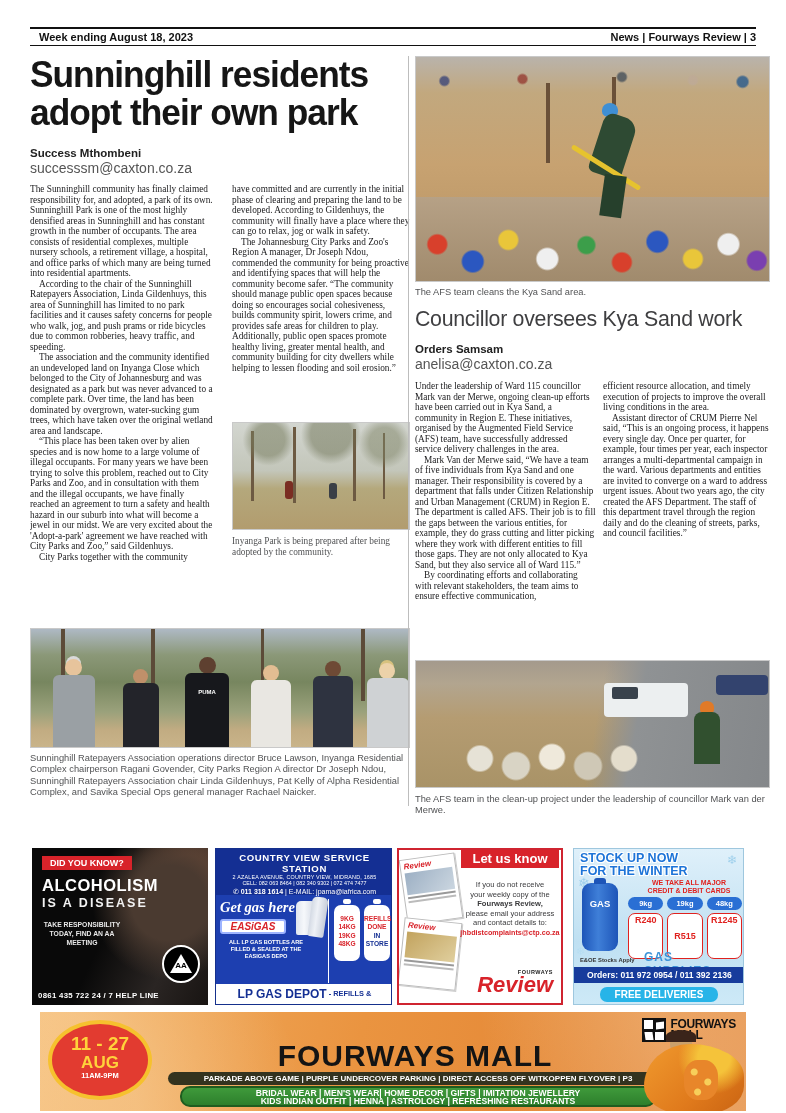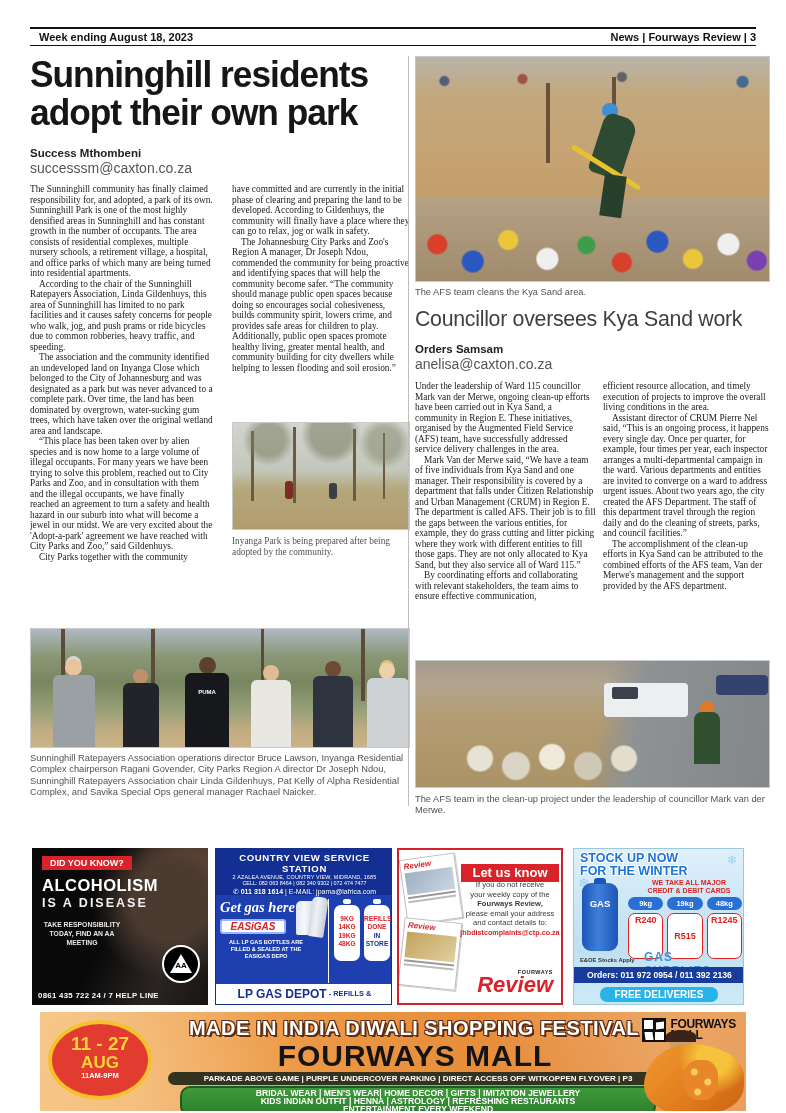--- a/index.html
+++ b/index.html
@@ -135,21 +135,20 @@
   <div class="abs bymail" style="left:415px;top:356px;">anelisa@caxton.co.za</div>
 
   <div class="abs bodycol" style="left:415px;top:381px;width:181px;height:262px;">
     <p>Under the leadership of Ward 115 councillor Mark van der Merwe, ongoing clean-up efforts have been carried out in Kya Sand, a community in Region E. These initiatives, organised by the Augmented Field Service (AFS) team, have successfully addressed service delivery challenges in the area.</p>
     <p>Mark Van der Merwe said, “We have a team of five individuals from Kya Sand and one manager. Their responsibility is covered by a department that falls under Citizen Relationship and Urban Management (CRUM) in Region E. The department is called AFS. Their job is to fill the gaps between the various entities, for example, they do grass cutting and litter picking where they work with different entities to fill those gaps. They are not only allocated to Kya Sand, but they also service all of Ward 115.”</p>
     <p>By coordinating efforts and collaborating with relevant stakeholders, the team aims to ensure effective communication,</p>
   </div>
   <div class="abs bodycol" style="left:603px;top:381px;width:167px;height:276px;">
     <p>efficient resource allocation, and timely execution of projects to improve the overall living conditions in the area.</p>
     <p>Assistant director of CRUM Pierre Nel said, “This is an ongoing process, it happens every single day. Once per quarter, for example, four times per year, each inspector arranges a multi-departmental campaign in the ward. Various departments and entities are invited to converge on a ward to address urgent issues. About two years ago, the city created the AFS Department. The staff of this department travel through the region daily and do the cleaning of streets, parks, and council facilities.”</p>
-    <p>The accomplishment of the clean-up efforts in Kya Sand can be attributed to the combined efforts of the AFS team, Van der Merwe's management and the support provided by the AFS department.</p>
   </div>
 
   <div class="abs photo" style="left:415px;top:660px;width:355px;height:128px;background:linear-gradient(180deg,#a49a8c 0%,#b2a58f 18%,#b59c72 45%,#a99367 100%);">
     <div class="abs" style="left:170px;top:0;width:185px;height:128px;background:linear-gradient(100deg,transparent 0 10%,#8f9294 30%,#84878a 100%);"></div>
     <div class="abs" style="left:188px;top:22px;width:84px;height:34px;background:#eceff0;border-radius:4px;"></div>
     <div class="abs" style="left:196px;top:26px;width:26px;height:12px;background:#39424c;border-radius:2px;"></div>
     <div class="abs" style="left:300px;top:14px;width:52px;height:20px;background:#33436e;border-radius:4px;"></div>
     <div class="abs" style="left:40px;top:70px;width:200px;height:50px;background:
        radial-gradient(circle at 12% 55%, #e6e2d6 0 12px, transparent 14px),
        radial-gradient(circle at 30% 70%, #d9d4c5 0 13px, transparent 15px),
@@ -230,21 +229,21 @@
       <div style="margin:2px 3px;height:22px;background:linear-gradient(135deg,#9db0c4,#cbd6e0);"></div>
       <div style="margin:2px 3px;height:2px;background:#999;"></div>
       <div style="margin:2px 3px;height:2px;background:#bbb;"></div>
     </div>
     <div class="abs" style="left:2px;top:70px;width:56px;height:66px;background:#fff;border:1px solid #bbb;transform:rotate(6deg);box-shadow:1px 1px 0 #ccc;">
       <div style="color:#d8232a;font-weight:bold;font-size:8px;font-style:italic;padding:2px 3px 0;">Review</div>
       <div style="margin:2px 3px;height:26px;background:linear-gradient(135deg,#c2a35e,#e0cf9e);"></div>
       <div style="margin:2px 3px;height:2px;background:#999;"></div>
       <div style="margin:2px 3px;height:2px;background:#bbb;"></div>
     </div>
-    <div class="abs" style="left:62px;top:14px;width:98px;height:18px;background:#d8232a;color:#fff;font-weight:bold;font-size:13px;text-align:center;line-height:18px;">Let us know</div>
+    <div class="abs" style="left:62px;top:0;width:98px;height:18px;background:#d8232a;color:#fff;font-weight:bold;font-size:13px;text-align:center;line-height:18px;">Let us know</div>
     <div class="abs" style="left:60px;top:30px;width:102px;text-align:center;font-size:7.6px;line-height:9.6px;color:#3a3a3c;">
       <div>If you do not receive</div>
       <div>your weekly copy of the</div>
       <div style="font-weight:bold;">Fourways Review,</div>
       <div>please email your address</div>
       <div>and contact details to:</div>
       <div style="font-weight:bold;color:#d8232a;font-size:7.2px;">jhbdistcomplaints@ctp.co.za</div>
     </div>
     <div class="abs" style="right:8px;bottom:8px;text-align:right;">
       <div style="font-size:5.5px;font-weight:bold;color:#1b1b1b;letter-spacing:.5px;">FOURWAYS</div>
@@ -288,40 +287,38 @@
     <div class="abs" style="left:0;top:118px;width:171px;height:16px;background:#173c9c;color:#fff;font-weight:bold;font-size:8.6px;text-align:center;line-height:16px;">Orders: 011 972 0954 / 011 392 2136</div>
     <div class="abs pill" style="left:26px;top:138px;width:118px;background:#27b4e8;color:#fff;font-weight:bold;font-size:10px;padding:2px 0;">FREE DELIVERIES</div>
   </div>
 
   <div class="abs ad diwali" style="left:40px;top:1012px;width:706px;height:99px;">
     <div class="abs" style="left:8px;top:8px;width:104px;height:80px;background:#e23b30;border:4px solid #f6c12e;border-radius:50%;text-align:center;box-sizing:border-box;">
       <div style="color:#ffd23b;font-weight:bold;font-size:19px;line-height:20px;margin-top:10px;">11 - 27</div>
       <div style="color:#ffd23b;font-weight:bold;font-size:17px;line-height:17px;">AUG</div>
       <div style="color:#fff;font-weight:bold;font-size:7.5px;">11AM-9PM</div>
     </div>
-    <div class="abs dw-title" style="left:124px;top:5px;width:500px;text-align:center;">MADE IN INDIA DIWALI SHOPPING FESTIVAL</div>
     <div class="abs dw-venue" style="left:160px;top:27px;width:430px;text-align:center;">FOURWAYS MALL</div>
 
     <div class="abs" style="right:10px;top:6px;display:flex;align-items:center;gap:4px;">
       <div style="width:24px;height:24px;background:#111;position:relative;">
         <div style="position:absolute;left:2px;top:2px;width:9px;height:9px;background:#fff;"></div>
         <div style="position:absolute;right:2px;top:4px;width:8px;height:7px;background:#fff;transform:skewY(-8deg);"></div>
         <div style="position:absolute;left:3px;bottom:2px;width:8px;height:8px;background:#fff;transform:skewX(8deg);"></div>
         <div style="position:absolute;right:2px;bottom:2px;width:9px;height:8px;background:#fff;"></div>
       </div>
       <div style="font-weight:bold;color:#111;font-size:12px;line-height:11px;letter-spacing:-.3px;">
         <div>FOURWAYS</div>
         <div>MALL</div>
       </div>
     </div>
     <div class="abs" style="left:128px;top:60px;width:500px;background:#33331f;border-radius:9px;color:#fff;font-weight:bold;font-size:8px;text-align:center;padding:2px 4px;box-sizing:border-box;">PARKADE ABOVE GAME | PURPLE UNDERCOVER PARKING | DIRECT ACCESS OFF WITKOPPEN FLYOVER | P3</div>
     <div class="abs" style="left:140px;top:74px;width:476px;background:linear-gradient(180deg,#3f9a3b,#2d7f2c);border:2px solid #1f5c1f;border-radius:10px;color:#fff;font-weight:bold;font-size:8.6px;line-height:8.2px;text-align:center;padding:1px 6px 0px;box-sizing:border-box;">
       <div>BRIDAL WEAR | MEN'S WEAR| HOME DECOR | GIFTS | IMITATION JEWELLERY</div>
       <div>KIDS INDIAN OUTFIT | HENNA | ASTROLOGY | REFRESHING RESTAURANTS</div>
-      <div>ENTERTAINMENT EVERY WEEKEND</div>
     </div>
 
     <div class="abs" style="right:0;top:18px;width:120px;height:81px;">
       <div class="abs" style="left:44px;top:2px;width:22px;height:24px;background:#caa06b;border-radius:50%;"></div>
       <div class="abs" style="left:40px;top:0;width:30px;height:12px;background:#3a241a;border-radius:50% 50% 0 0;"></div>
       <div class="abs" style="left:18px;top:14px;width:100px;height:70px;background:radial-gradient(circle at 70% 20%, #f5c33a 0 18%, transparent 40%),linear-gradient(135deg,#f09a2e,#e07a1c 60%,#c96312);border-radius:46% 54% 40% 40%/60% 46% 40% 40%;"></div>
       <div class="abs" style="left:58px;top:30px;width:34px;height:40px;background:radial-gradient(circle at 30% 30%, #f7cf5a 0 3px, transparent 4px),radial-gradient(circle at 70% 55%, #f7cf5a 0 3px, transparent 4px),radial-gradient(circle at 40% 80%, #f7cf5a 0 3px, transparent 4px),#e8862a;border-radius:40%;"></div>
     </div>
   </div>
 

